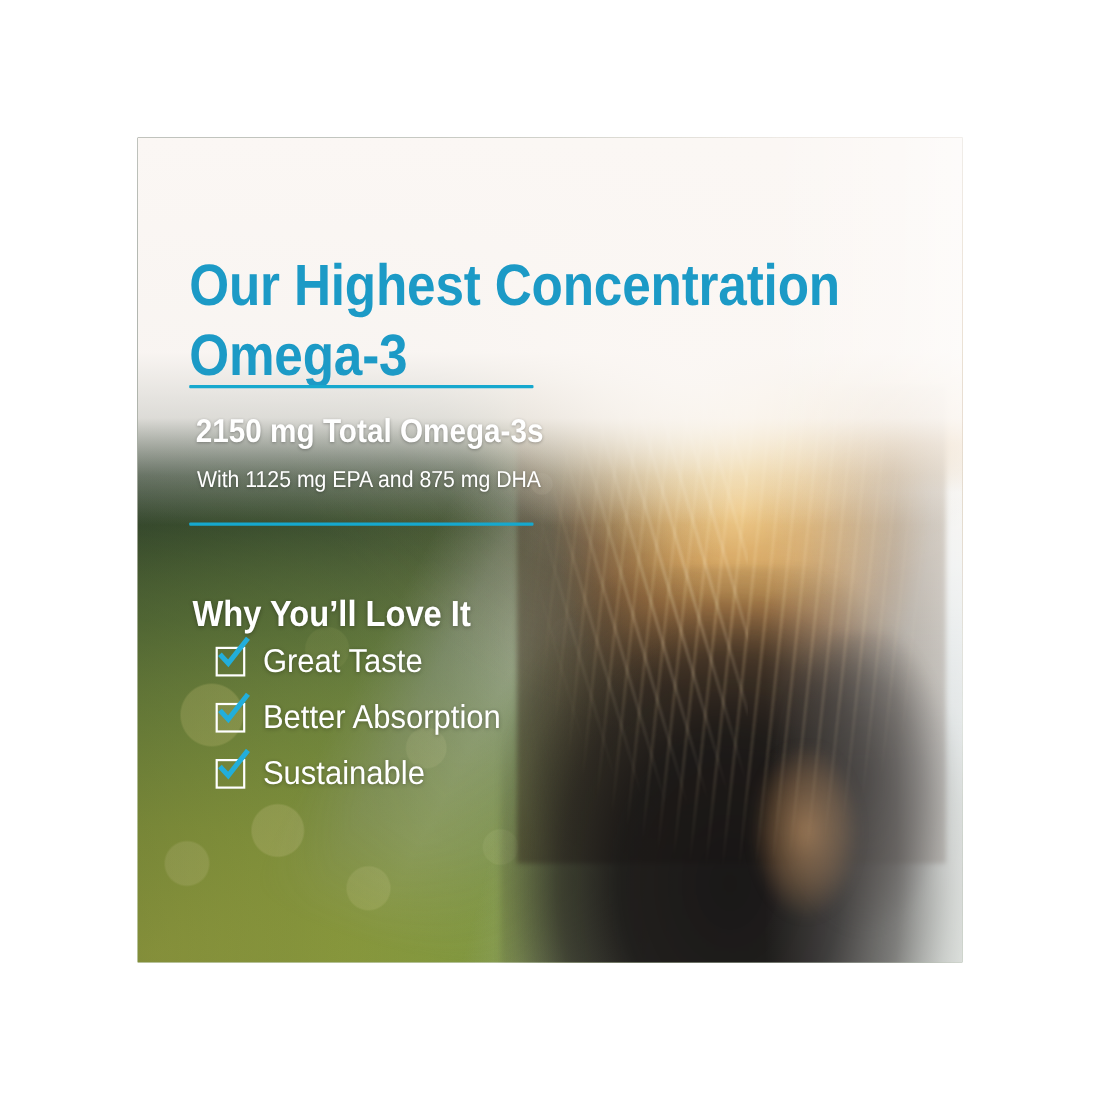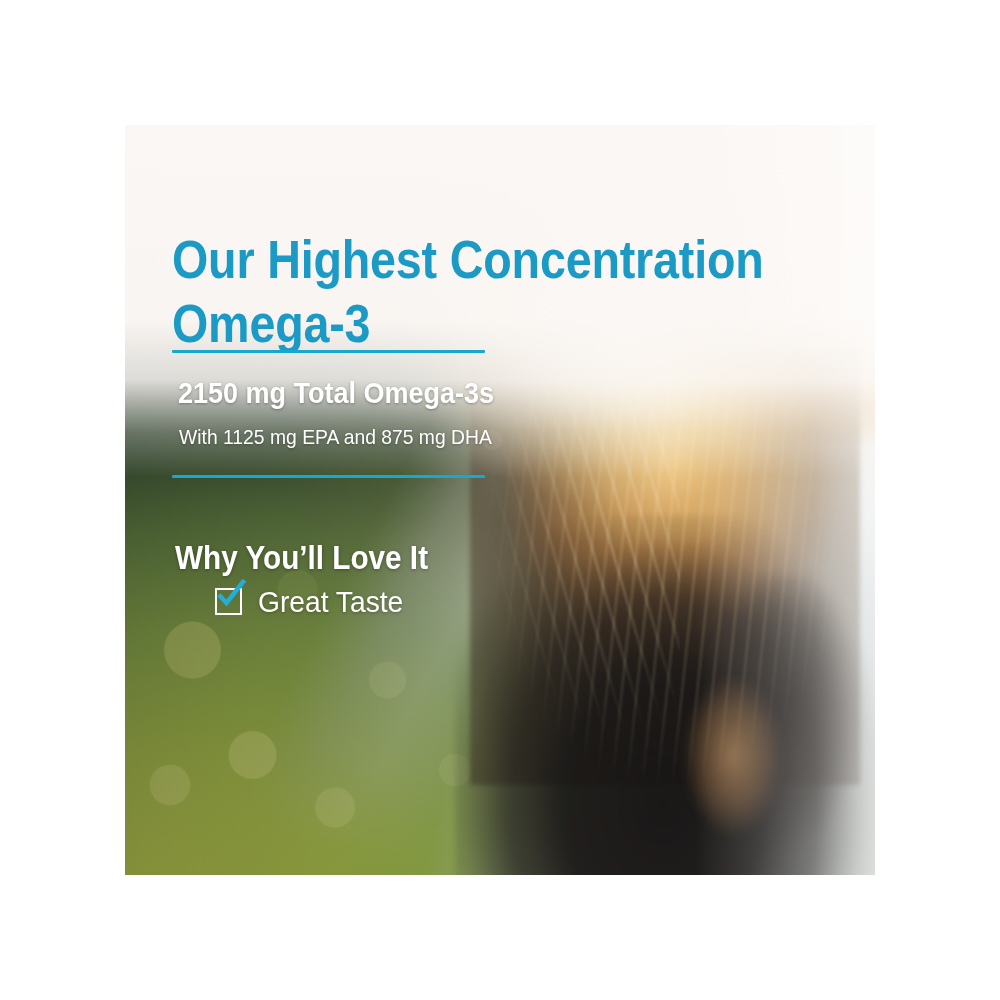--- a/index.html
+++ b/index.html
@@ -290,21 +290,21 @@
     line-height: 38px;
     color: #ffffff;
     white-space: nowrap;
     transform: scaleX(0.9);
     transform-origin: left top;
     text-shadow: 0 1px 4px rgba(0,0,0,0.32);
   }
 
   #benefits {
     position: absolute;
-    left: 215px;
+    left: 196px;
     top: 586px;
     width: 420px;
   }
   .benefit {
     position: relative;
     height: 51px;
     display: flex;
     align-items: flex-start;
   }
   .checkbox {
@@ -393,18 +393,36 @@
       <li class="benefit">
         <span class="checkbox">
           <span class="cb-box"></span>
           <svg viewBox="0 0 34 34">
             <path class="ck" d="M6.5 17.5 L12.5 24 L29 3" fill="none" stroke-width="4.6" stroke-linecap="square" stroke-linejoin="miter" stroke="#22AEDB"></path>
           </svg>
         </span>
         <span class="benefit-label">Great Taste</span>
       </li>
 
-
-
+      <li class="benefit">
+        <span class="checkbox">
+          <span class="cb-box"></span>
+          <svg viewBox="0 0 34 34">
+            <path class="ck" d="M6.5 17.5 L12.5 24 L29 3" fill="none" stroke-width="4.6" stroke-linecap="square" stroke-linejoin="miter" stroke="#22AEDB"></path>
+          </svg>
+        </span>
+        <span class="benefit-label">Better Absorption</span>
+      </li>
+
+
+      <li class="benefit">
+        <span class="checkbox">
+          <span class="cb-box"></span>
+          <svg viewBox="0 0 34 34">
+            <path class="ck" d="M6.5 17.5 L12.5 24 L29 3" fill="none" stroke-width="4.6" stroke-linecap="square" stroke-linejoin="miter" stroke="#22AEDB"></path>
+          </svg>
+        </span>
+        <span class="benefit-label">Sustainable</span>
+      </li>
 
     </ul>
   </div>
 </div>
 
 </body></html>

